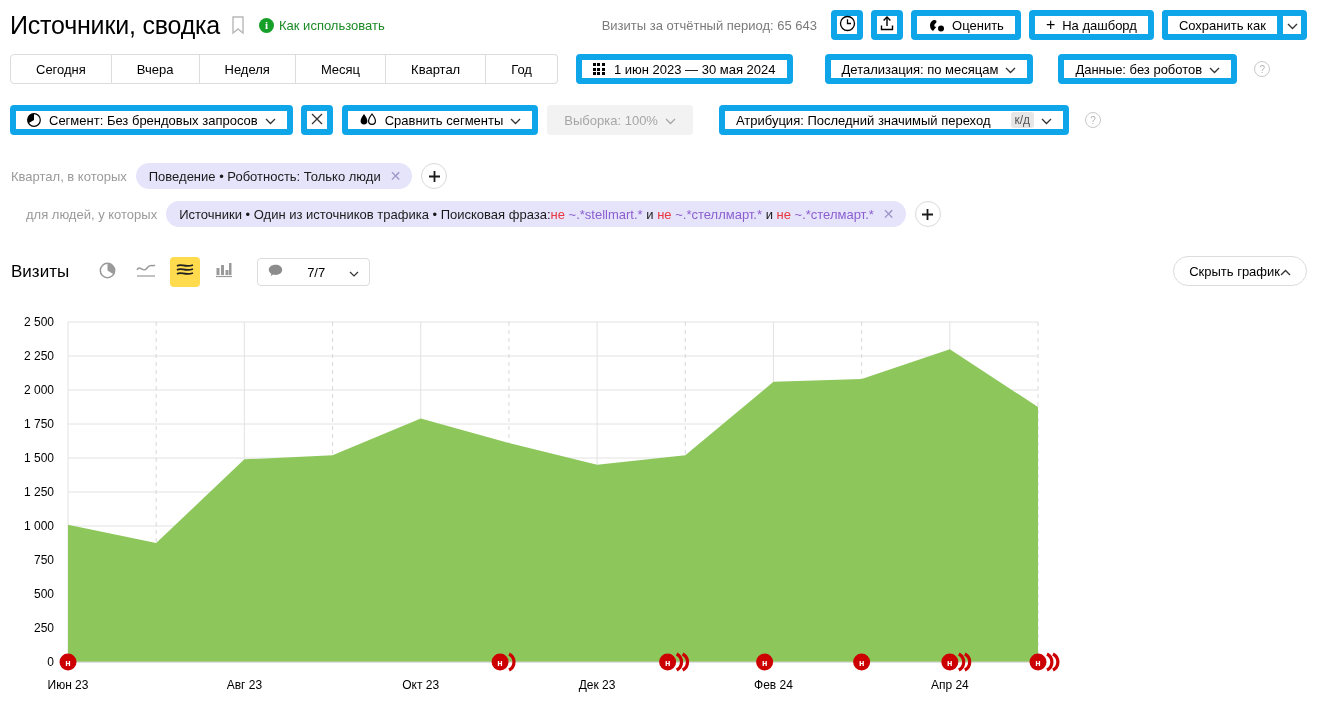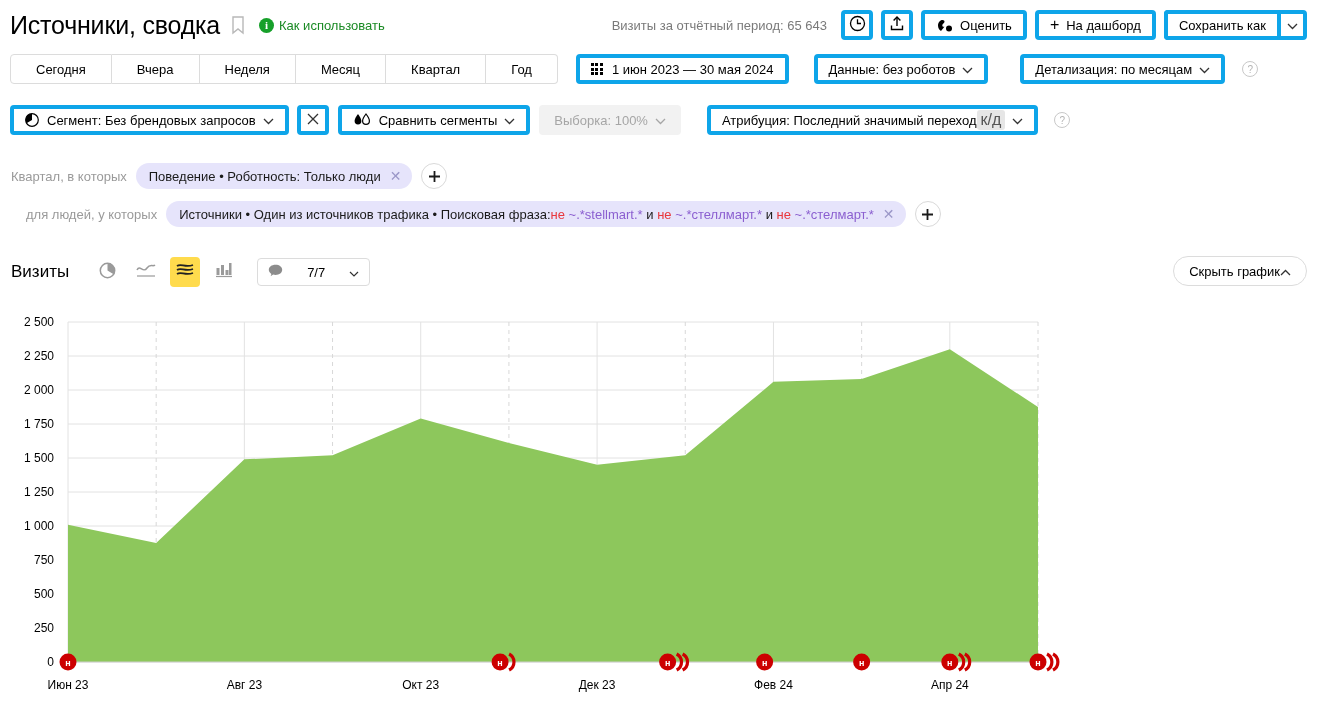--- a/index.html
+++ b/index.html
@@ -33,21 +33,21 @@
     color: #fff; font-size: 11px; font-weight: bold; font-family: "Liberation Serif", serif;
     display: flex; align-items: center; justify-content: center; line-height: 1;
   }
   .header-right {
     margin-left: auto; display: flex; align-items: center; gap: 8px;
     padding-right: 12px;
   }
   .visits-summary { font-size: 13px; color: #7a7a7a; white-space: nowrap; margin-right: 6px; }
 
   .btn {
-    height: 30px; border: 4px solid #0ea5e9; border-radius: 4px;
+    height: 30px; border: 6px solid #0ea5e9; border-radius: 4px;
     background: #fff; font-size: 13px; color: #000;
     display: flex; align-items: center; justify-content: center;
     padding: 0 11px; cursor: pointer; white-space: nowrap;
     font-family: "Liberation Sans", sans-serif;
   }
   .btn.icon-only { width: 32px; padding: 0; }
   .btn-split { display: flex; justify-content: flex-end; }
   .btn-split .main { border-radius: 4px 0 0 4px; border-right: none; }
   .btn-split .arrow { border-radius: 0 4px 4px 0; width: 30px; padding: 0; }
 
@@ -77,22 +77,22 @@
     justify-content: center; cursor: pointer; flex: none;
   }
 
   
   .row3 {
     position: absolute; left: 0; top: 104px; width: 1319px; height: 32px;
     display: flex; align-items: center; padding-left: 10px; gap: 9px;
   }
   .btn.disabled { background: #f2f2f2; border-color: #f2f2f2; color: #a6a6a6; }
   .attr-badge {
-    background: #e6e6e6; color: #555; font-size: 16px; border-radius: 3px;
-    padding: 1px 4px; margin-left: 0;
+    background: #e6e6e6; color: #555; font-size: 12px; border-radius: 3px;
+    padding: 1px 4px; margin-left: 20px;
   }
 
   
   .filter-row {
     position: absolute; left: 0; width: 1319px; height: 30px;
     display: flex; align-items: center; padding-left: 11px; gap: 9px;
   }
   .frow1 { top: 161px; }
   .frow2 { top: 199px; }
   .filter-label { font-size: 13px; color: #9a9a9a; white-space: nowrap; }
@@ -231,31 +231,31 @@
           <i></i>
           <i></i>
           <i></i>
           <i></i>
           <i></i>
           <i></i>
       </span>
       <span>1 июн 2023 — 30 мая 2024</span>
     </div>
 
-    <div class="btn" style="margin-left:15px">
-      <span>Данные: без роботов</span>
+    <div class="btn" style="margin-left:22px">
+      <span>Детализация: по месяцам</span>
       <span class="chev">
         <svg width="11" height="7" viewBox="0 0 11 7">
             <path d="M1 1 L5.5 5.5 L10 1" fill="none" stroke="#333" stroke-width="1.3"></path>
           </svg>
       </span>
     </div>
 
-    <div class="btn" style="margin-left:22px">
-      <span>Детализация: по месяцам</span>
+    <div class="btn" style="margin-left:15px">
+      <span>Данные: без роботов</span>
       <span class="chev">
         <svg width="11" height="7" viewBox="0 0 11 7">
             <path d="M1 1 L5.5 5.5 L10 1" fill="none" stroke="#333" stroke-width="1.3"></path>
           </svg>
       </span>
     </div>
 
     <div class="help-icon" style="margin-left:7px">?</div>
   </div>
 

